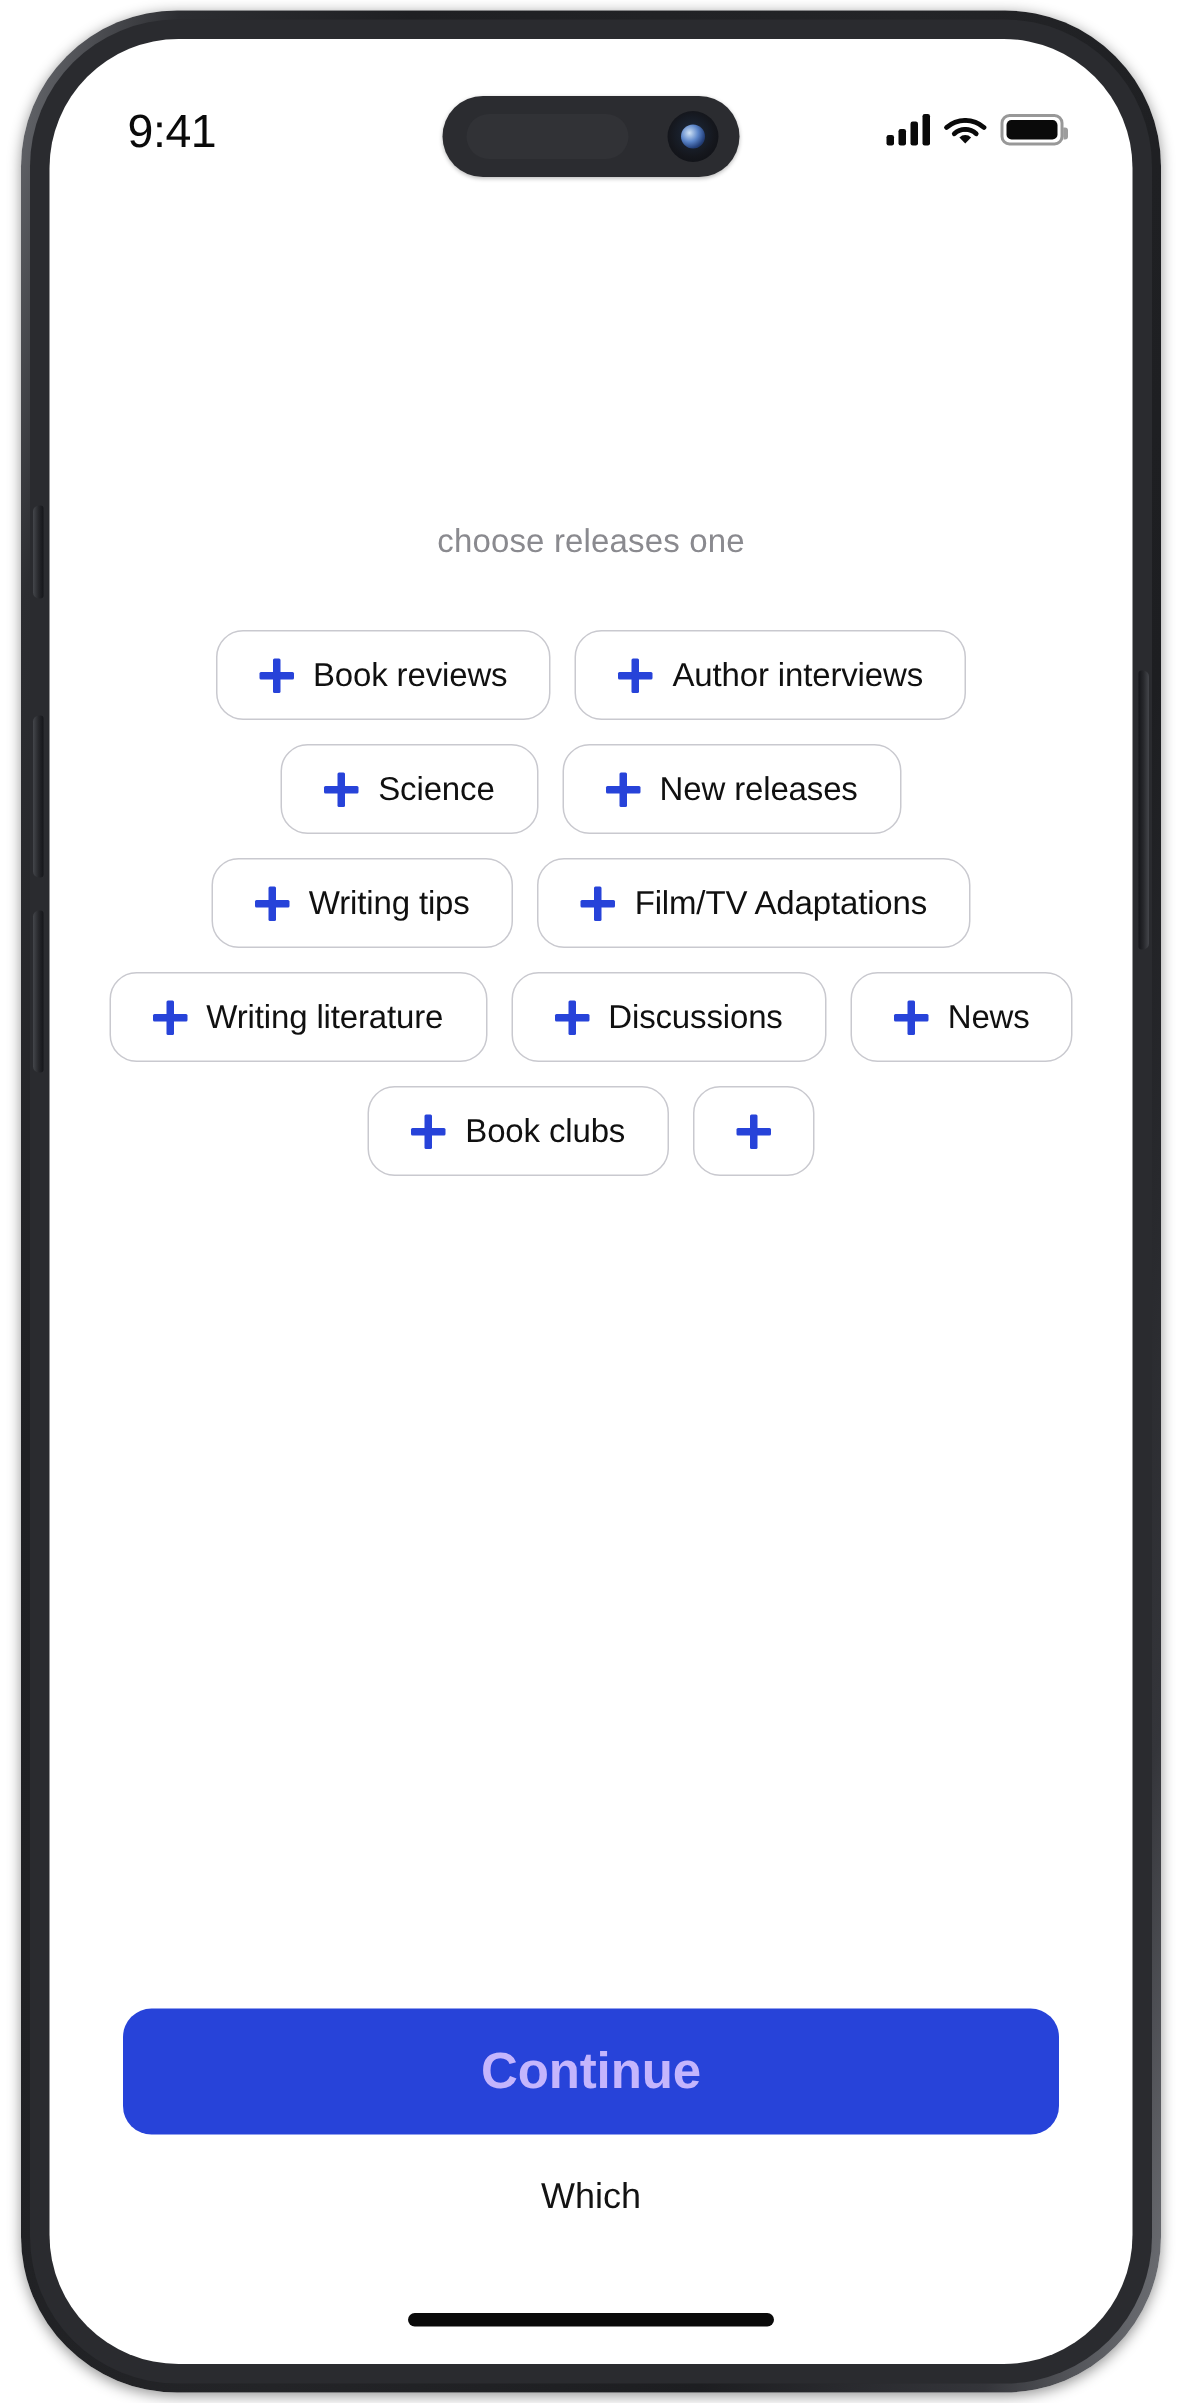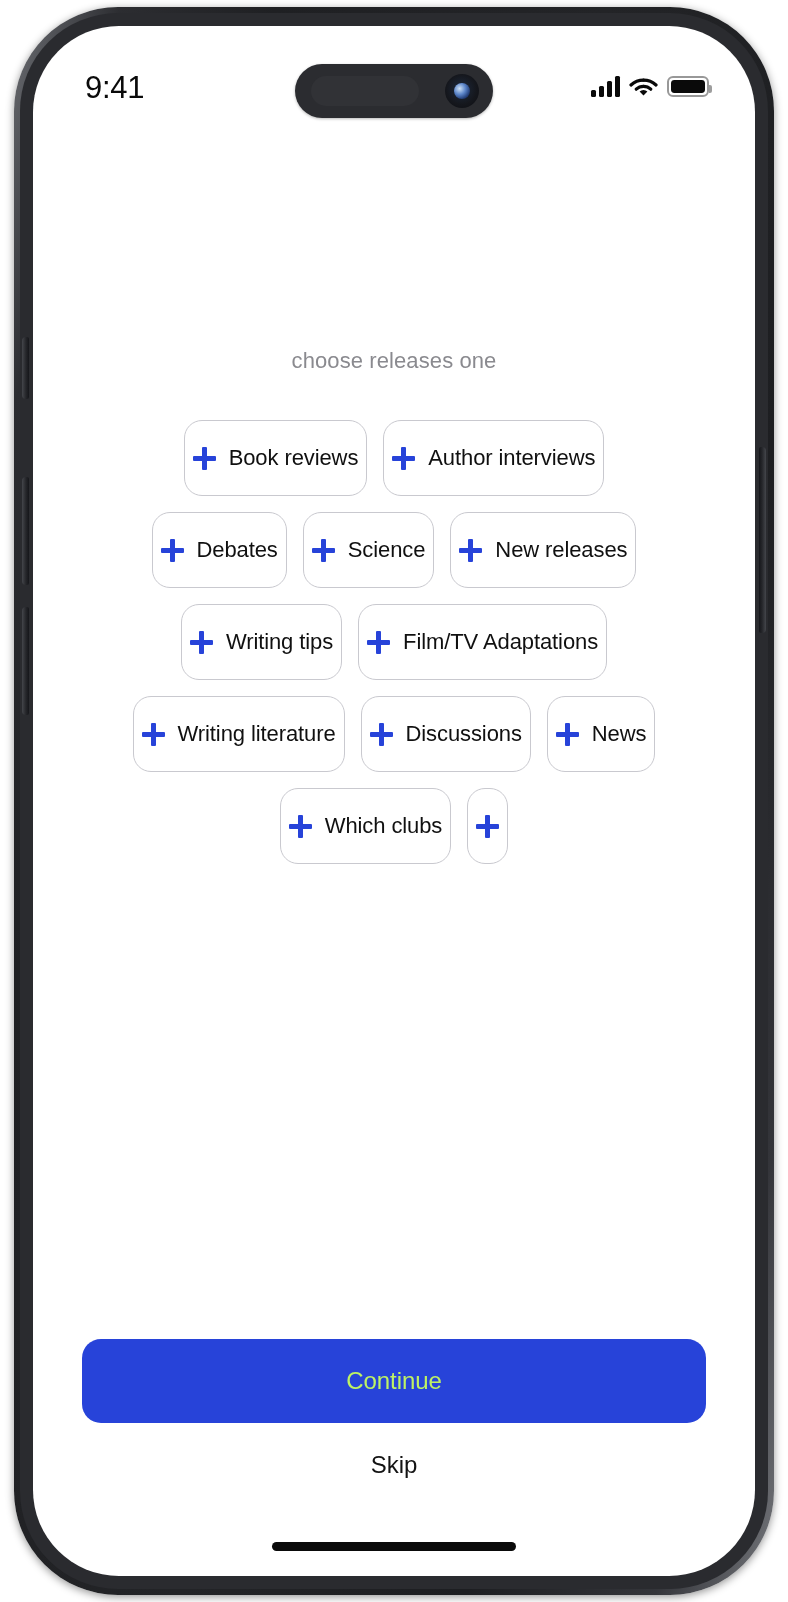--- a/index.html
+++ b/index.html
@@ -196,22 +196,22 @@
   .chip-row {
     display: flex;
     justify-content: center;
     gap: 16px;
     margin-bottom: 16px;
   }
   .chip {
     display: flex;
     align-items: center;
     gap: 13px;
-    height: 76px;
-    padding: 0 8px;
+    height: 60px;
+    padding: 0 28px;
     border: 1.6px solid #c9c9cf;
     border-radius: 18px;
     background: #ffffff;
     box-sizing: border-box;
     cursor: pointer;
     white-space: nowrap;
   }
   .chip-plus {
     position: relative;
     width: 23px;
@@ -243,23 +243,23 @@
     background: #2743d9;
     border-radius: 19px;
     border: none;
     display: flex;
     align-items: center;
     justify-content: center;
     cursor: pointer;
     padding: 0;
   }
   #continue-label {
-    font-size: 24px;
-    font-weight: normal;
-    color: #bef264;
+    font-size: 34px;
+    font-weight: bold;
+    color: #c4b5fd;
     letter-spacing: -0.1px;
   }
   #skip-button {
     position: absolute;
     left: 0; right: 0;
     top: 1425px;
     text-align: center;
     font-size: 24px;
     font-weight: 500;
     color: #131313;
@@ -332,24 +332,20 @@
           </div>
           <div class="chip">
             <span class="chip-plus"></span>
             <span class="chip-label">Author interviews</span>
           </div>
         </div>
 
         <div class="chip-row">
           <div class="chip">
             <span class="chip-plus"></span>
-            <span class="chip-label">Debates</span>
-          </div>
-          <div class="chip">
-            <span class="chip-plus"></span>
             <span class="chip-label">Science</span>
           </div>
           <div class="chip">
             <span class="chip-plus"></span>
             <span class="chip-label">New releases</span>
           </div>
         </div>
 
         <div class="chip-row">
           <div class="chip">
@@ -373,30 +369,30 @@
           </div>
           <div class="chip">
             <span class="chip-plus"></span>
             <span class="chip-label">News</span>
           </div>
         </div>
 
         <div class="chip-row">
           <div class="chip">
             <span class="chip-plus"></span>
-            <span class="chip-label">Which clubs</span>
+            <span class="chip-label">Book clubs</span>
           </div>
           <div class="chip">
             <span class="chip-plus"></span>
           </div>
         </div>
       </div>
 
       <button id="continue-button">
         <span id="continue-label">Continue</span>
       </button>
 
-      <div id="skip-button">Skip</div>
+      <div id="skip-button">Which</div>
 
       <div id="home-indicator"></div>
     </div>
   </div>
 </div>
 
 </body></html>

